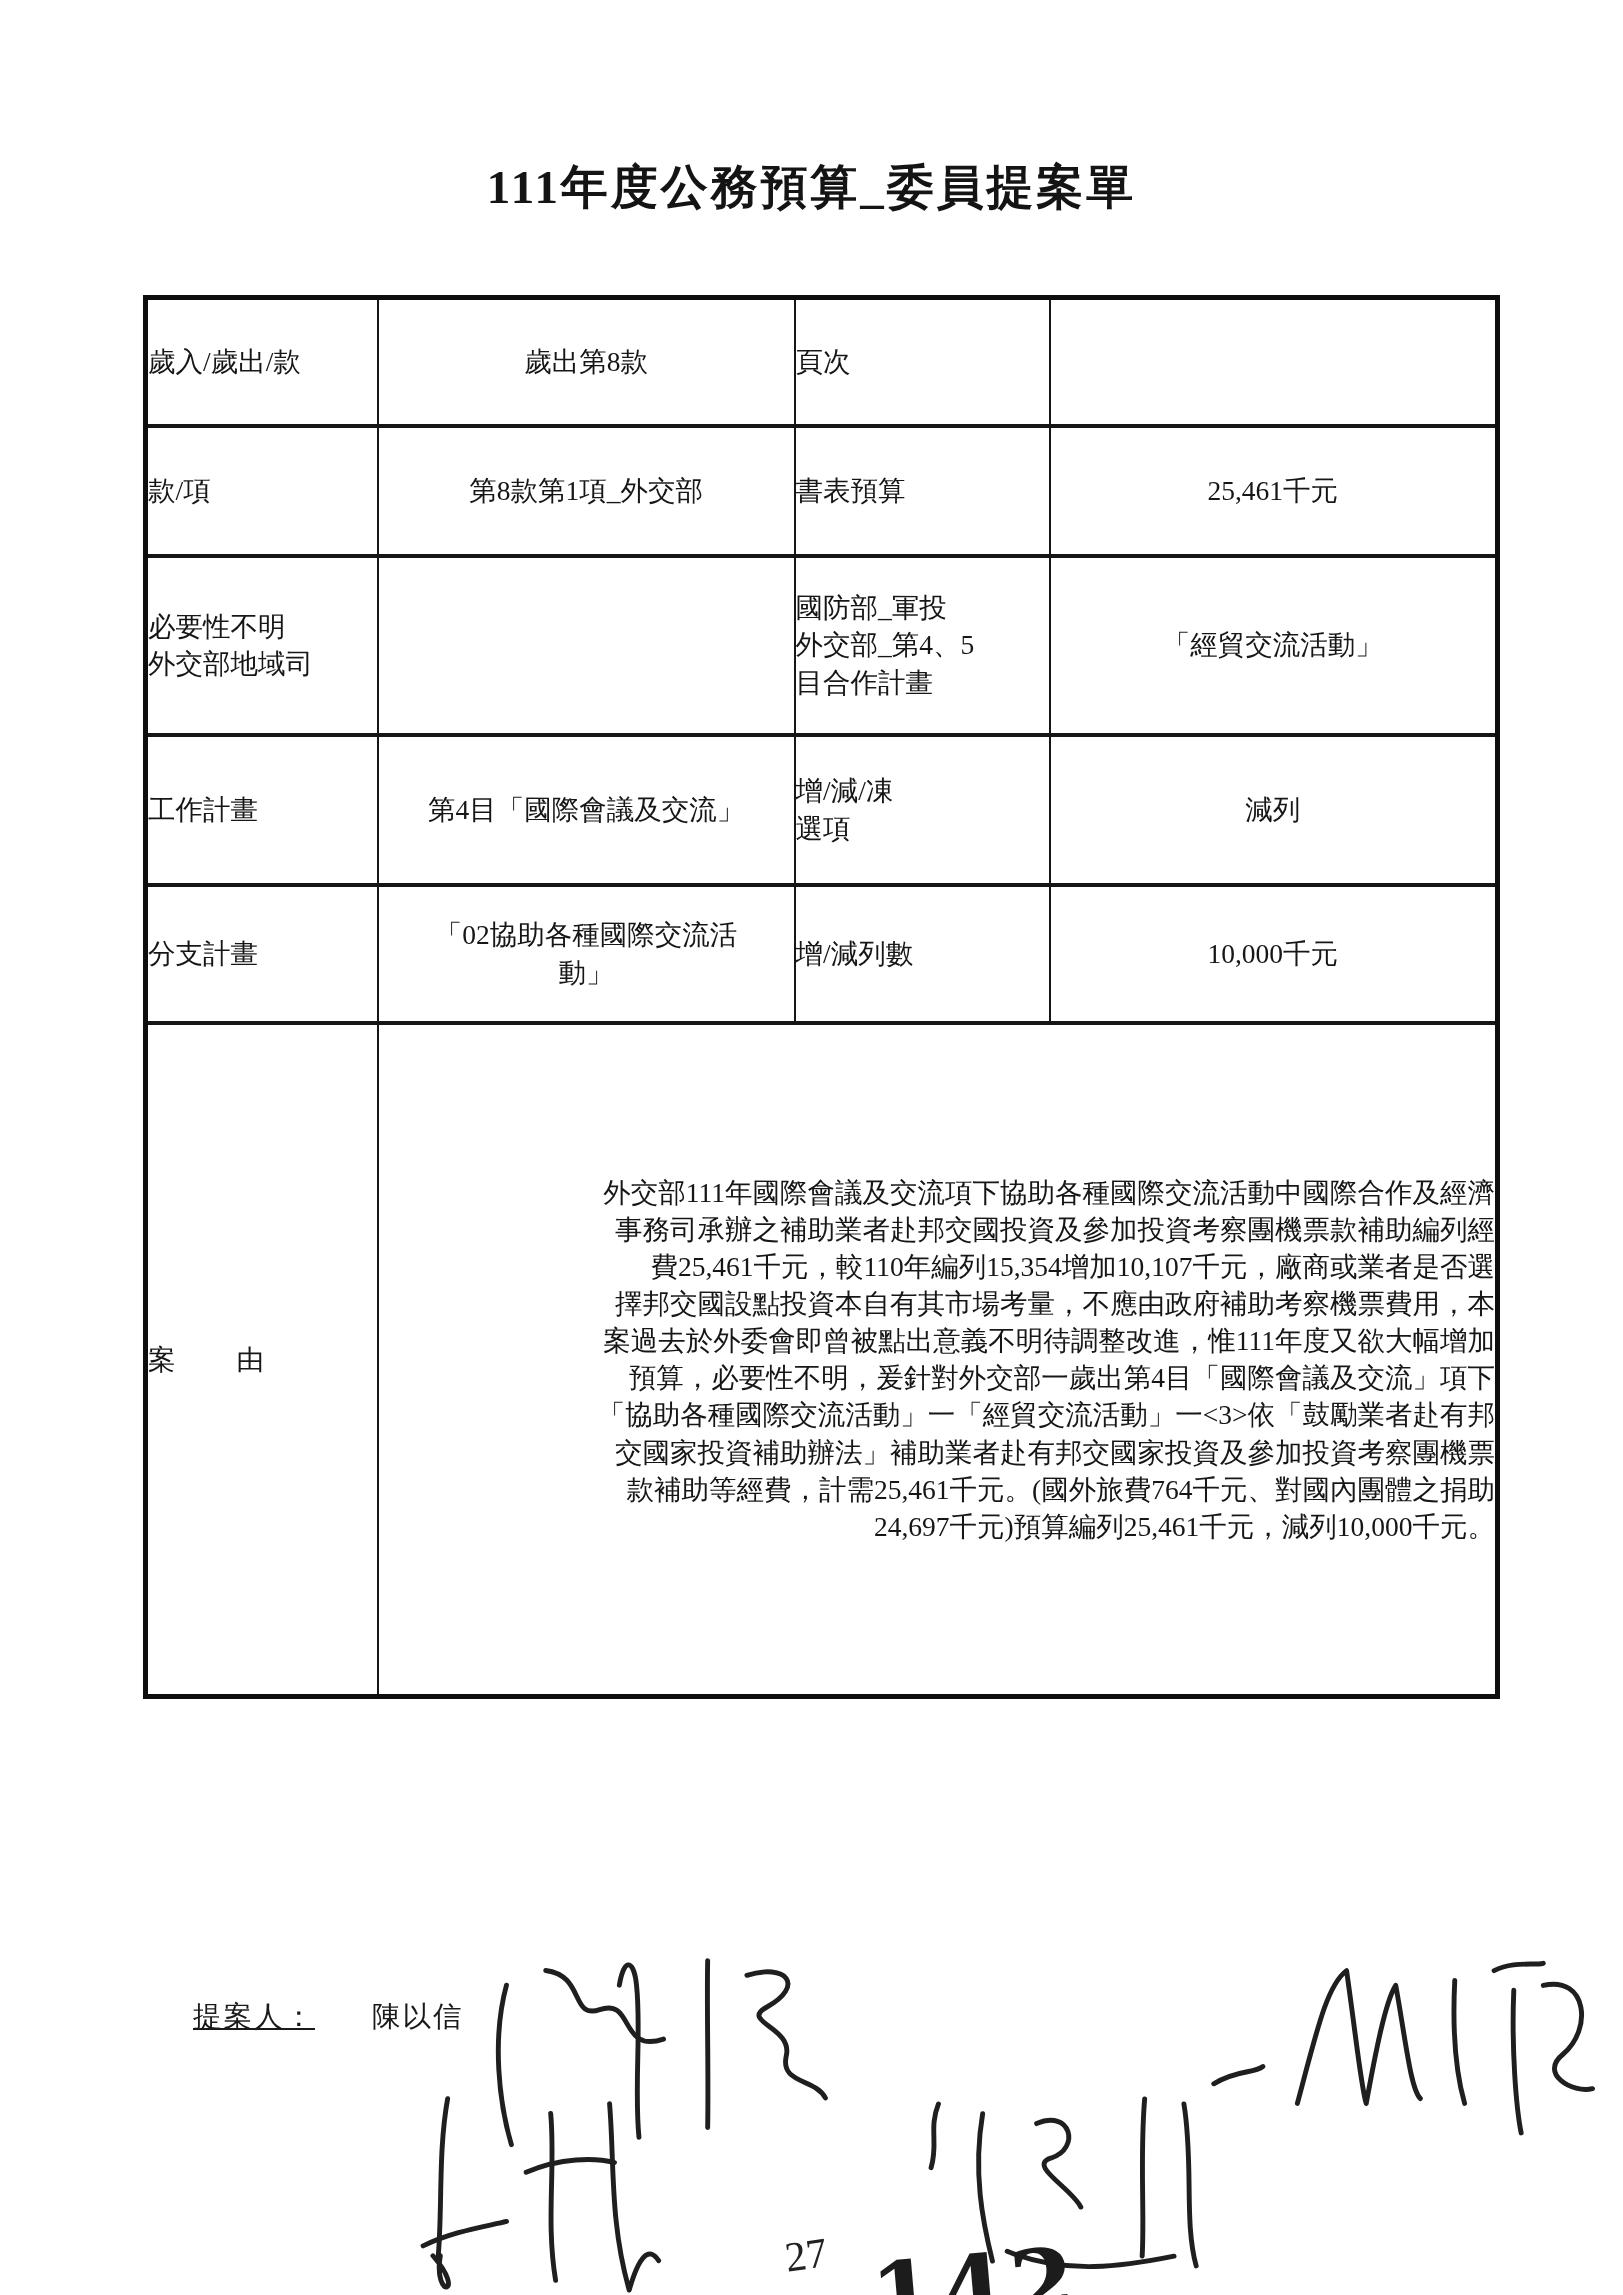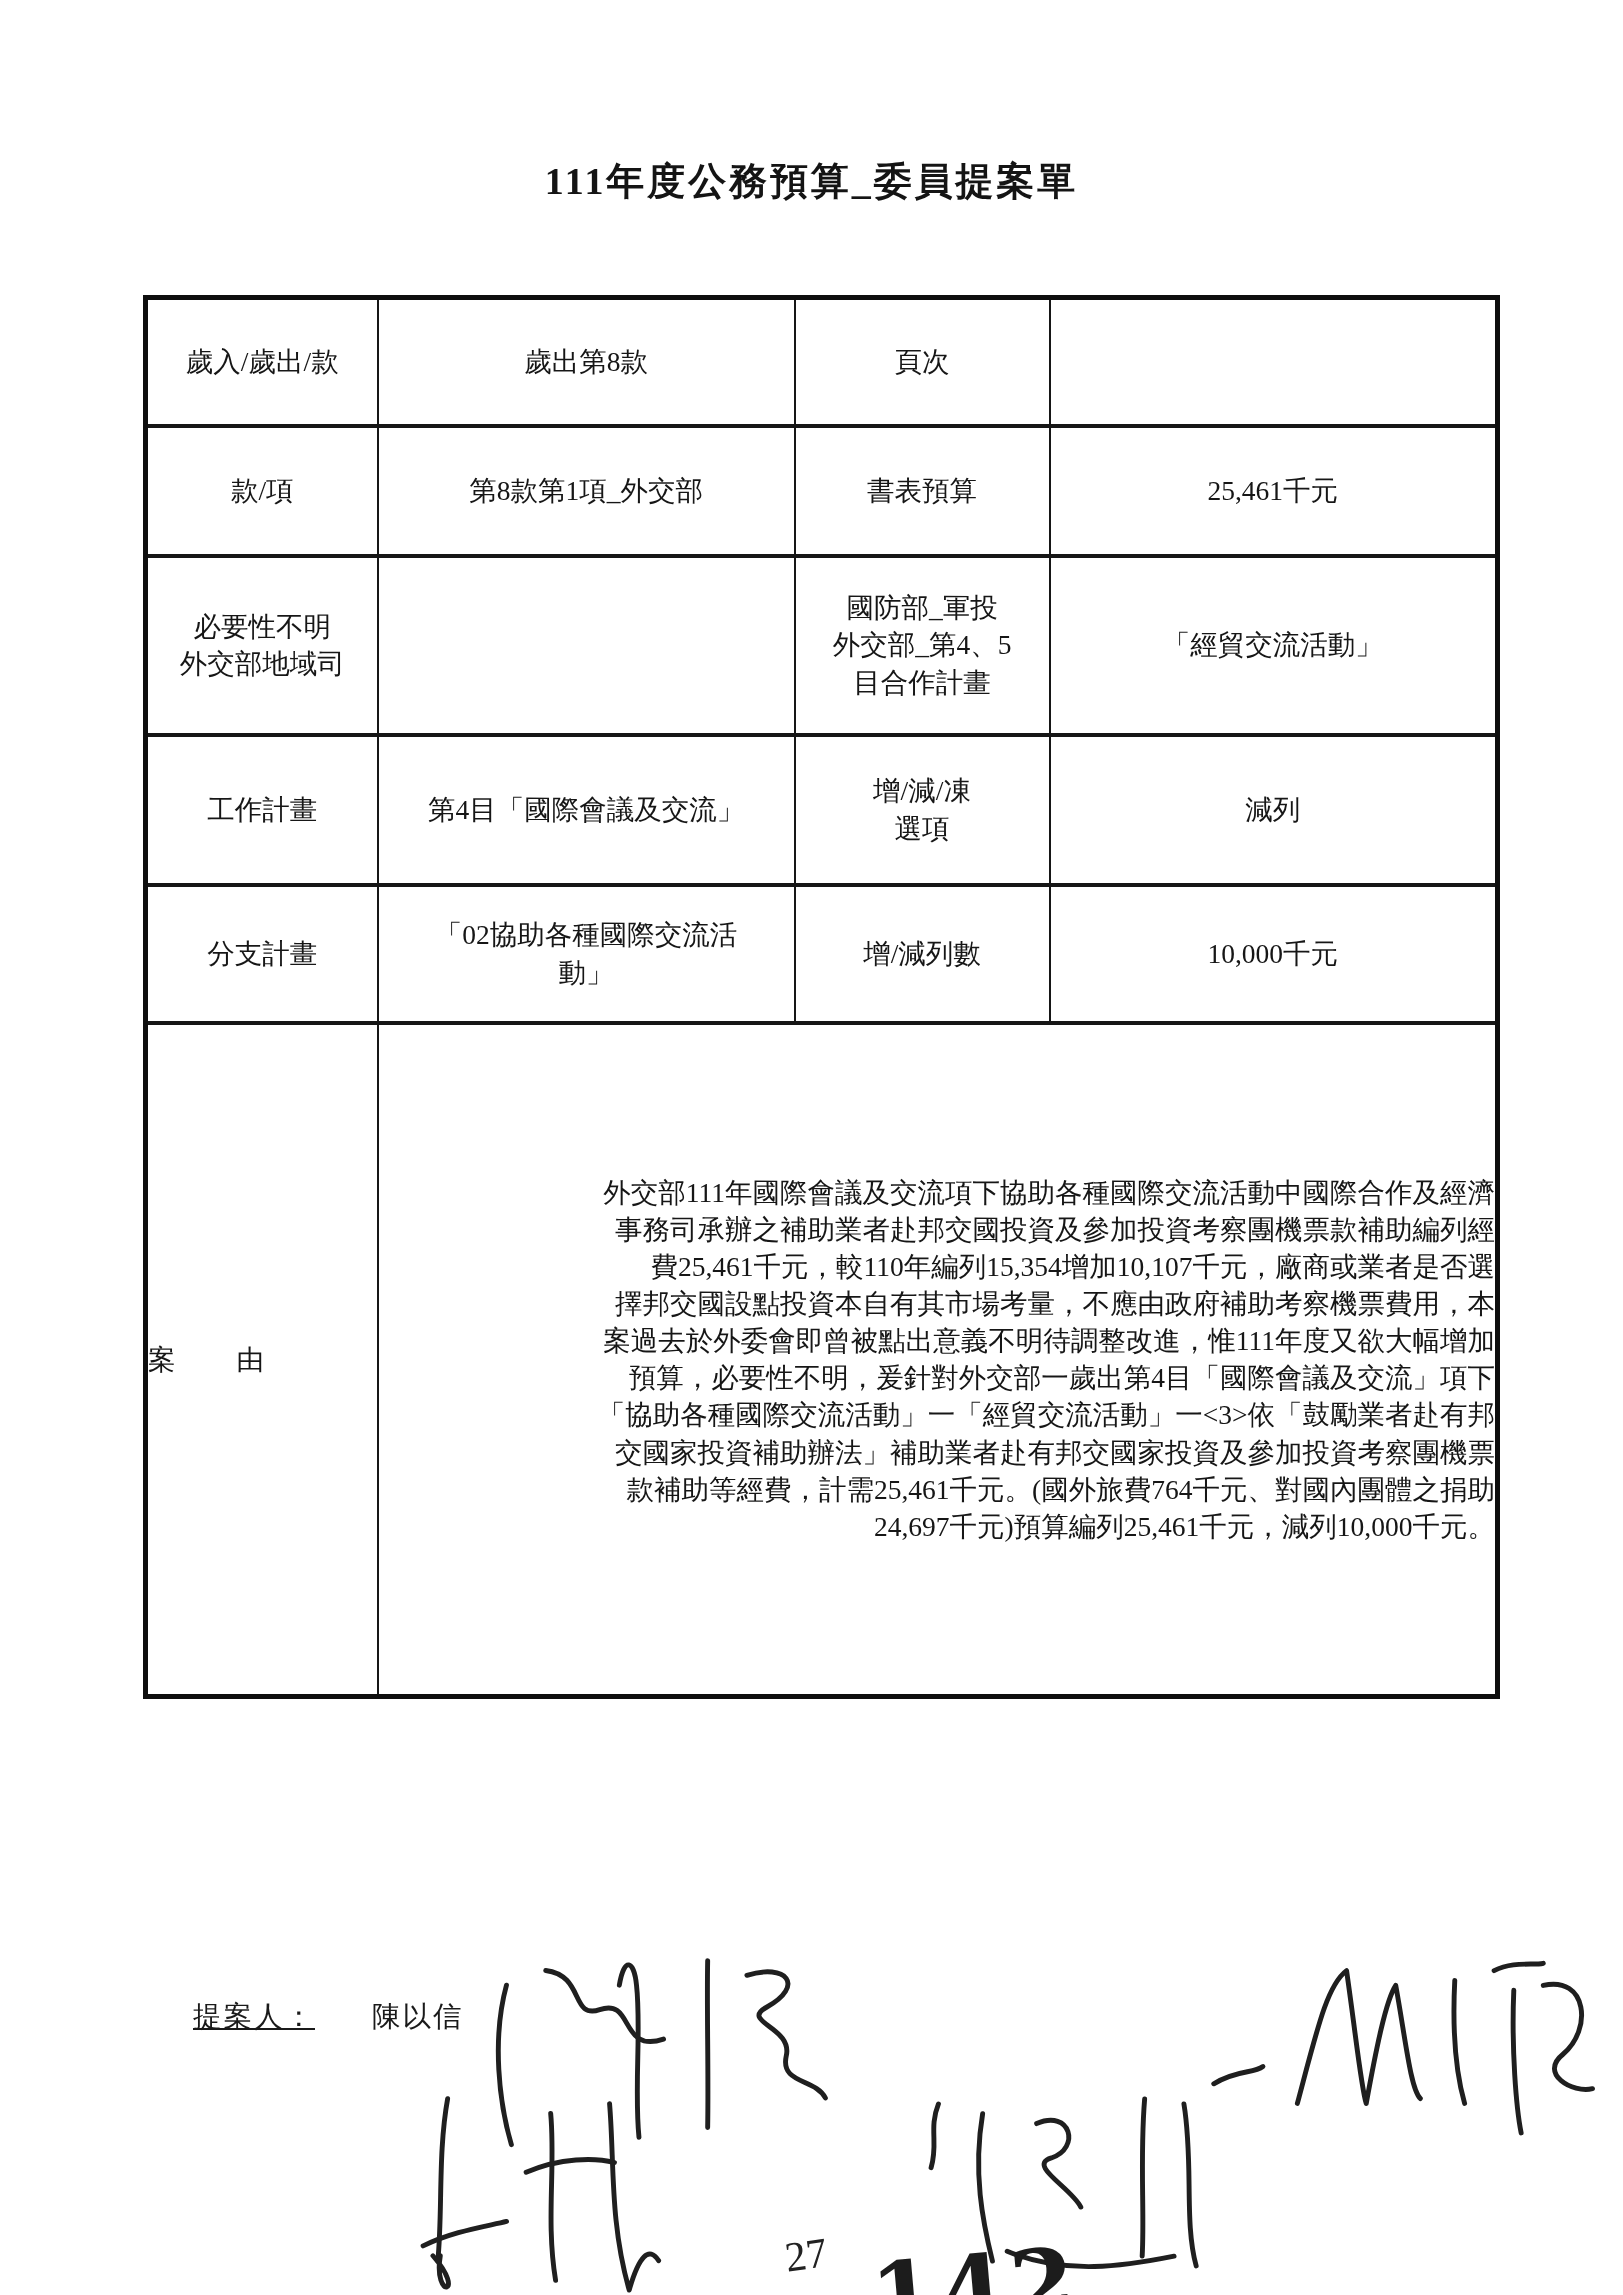--- a/index.html
+++ b/index.html
@@ -3,33 +3,33 @@
 <meta charset="utf-8">
 <style>
   html,body{margin:0;padding:0;}
   body{
     width:1623px;height:2295px;position:relative;background:#ffffff;
     font-family:"Liberation Serif","DejaVu Serif",serif;color:#111;
     overflow:hidden;
   }
   .title{
     position:absolute;left:0;top:156px;width:1623px;text-align:center;
-    font-size:38px;font-weight:700;letter-spacing:2.9px;color:#141414;
+    font-size:47px;font-weight:700;letter-spacing:2.9px;color:#141414;
   }
   table.form{
     position:absolute;left:143px;top:295px;width:1351px;
     border-collapse:collapse;table-layout:fixed;
   }
   table.form td{
     border:2px solid #161616;border-top-width:4.4px;border-bottom-width:4.4px;
     vertical-align:middle;padding:0;overflow:hidden;
     font-size:27.5px;line-height:1.35;color:#161616;white-space:pre-line;
   }
   table.form{border:5.4px solid #0e0e0e;}
-  td.lab{text-align:center;}
+  td.lab{text-align:left;}
   td.val{text-align:center;padding-left:13.8px;padding-right:6.9px;}
   td.case-lab{font-size:30.5px;letter-spacing:2px;}
   td.case-txt{
     vertical-align:top;padding:7.9px 9.8px 0 12.8px;
     font-size:30.5px;line-height:67px;white-space:pre-line;text-align:right;
   }
   .footer-label,.footer-name{
     position:absolute;font-size:28.5px;color:#1a1a1a;letter-spacing:2px;
   }
   .footer-label{left:193px;top:1998px;text-decoration:underline;}

